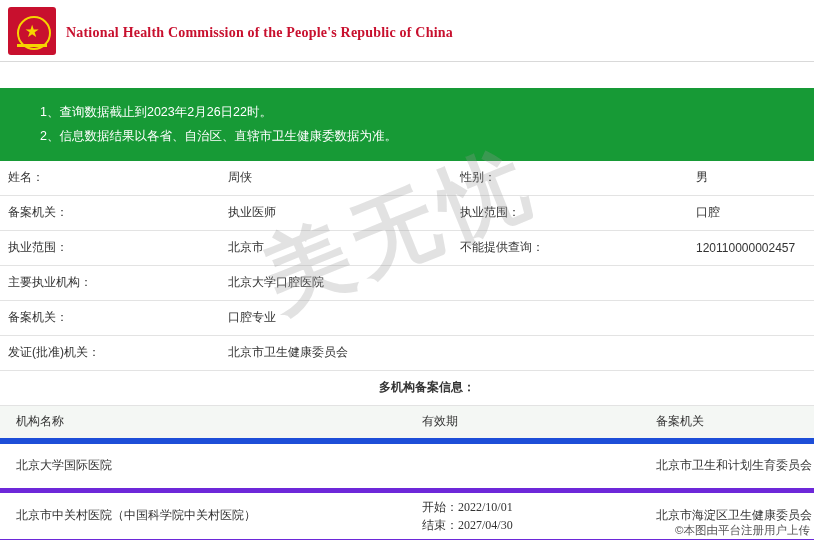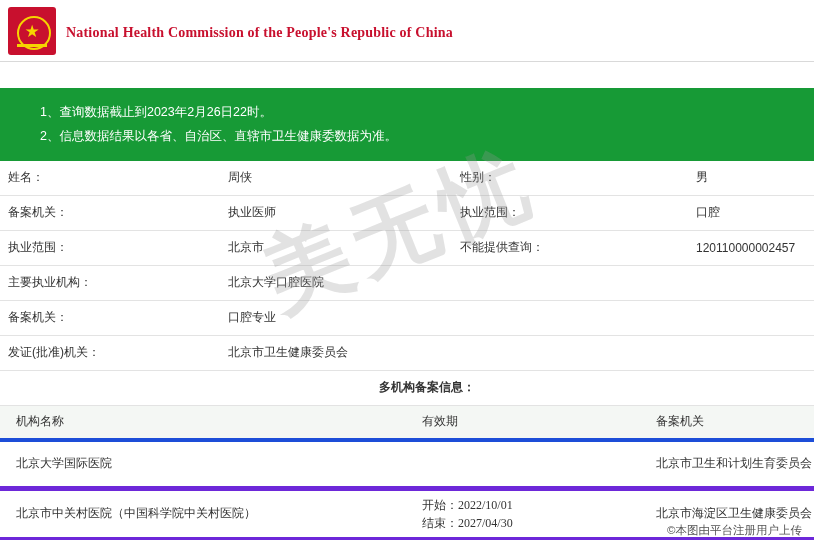--- a/index.html
+++ b/index.html
@@ -127,21 +127,21 @@
     table-layout: fixed;
   }
   table.orgs th {
     background: #f4f7f4;
     font-weight: normal;
     text-align: left;
     height: 32px;
     padding: 0 0 0 16px;
     font-size: 12px;
     color: #333;
-    border-bottom: 4px solid #1d4ed8;
+    border-bottom: 6px solid #1d4ed8;
   }
   table.orgs td {
     height: 34px;
     padding: 5px 0 5px 16px;
     font-size: 12px;
     color: #333;
     border-bottom: 5px solid #6d28d9;
     vertical-align: middle;
   }
   .col-name { width: 390px; }
@@ -163,21 +163,21 @@
     font-family: "Liberation Serif", "DejaVu Serif", serif;
     font-weight: bold;
     font-size: 86px;
     transform: rotate(-22deg);
     white-space: nowrap;
     letter-spacing: 8px;
   }
   .wm1 { left: 258px; top: 172px; }
   .corner-wm {
     position: absolute;
-    right: 12px;
+    right: 4px;
     bottom: 2px;
     font-size: 11.5px;
     color: #555555;
     background: rgba(255,255,255,0.0);
     white-space: nowrap;
   }
 </style>
 </head>
 <body>
 

